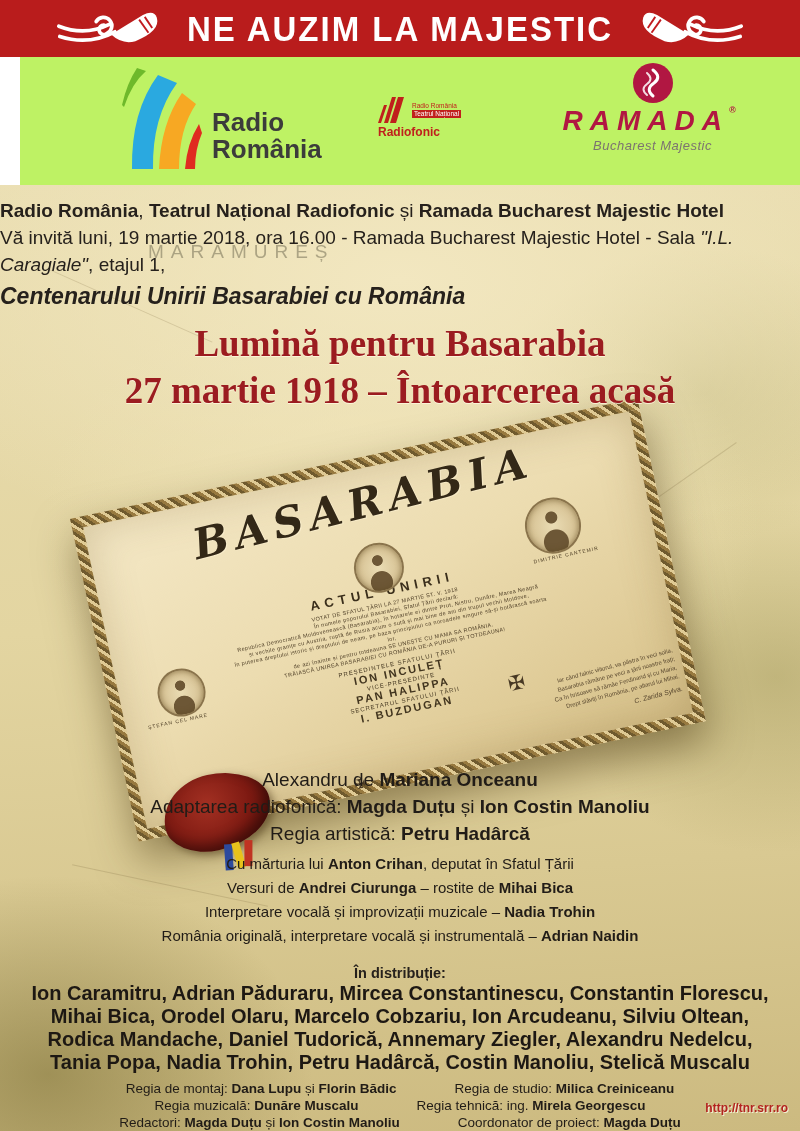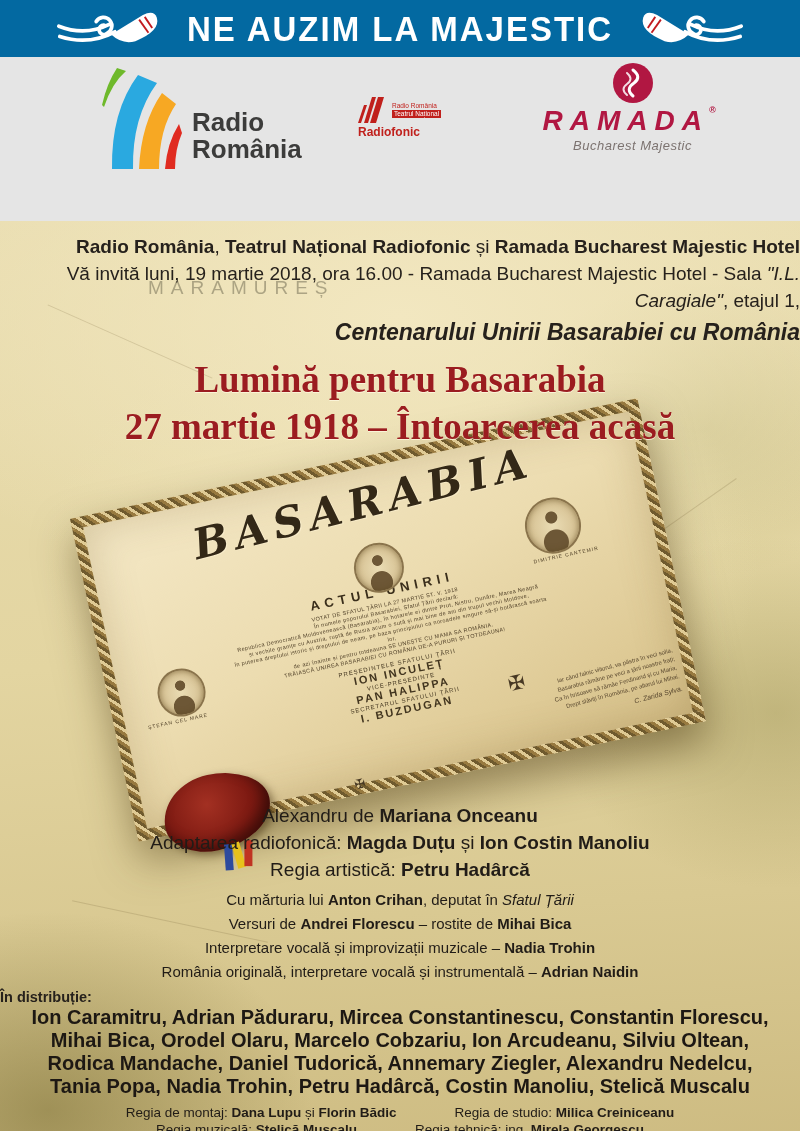--- a/index.html
+++ b/index.html
@@ -1,26 +1,26 @@
 <!DOCTYPE html>
 <html><head>
 <meta charset="utf-8">
 <style>
   html,body{margin:0;padding:0;}
   body{font-family:"Liberation Sans",sans-serif;background:#555;}
   .poster{position:relative;width:800px;height:1131px;margin:0 auto;background:#fff;overflow:hidden;}
 
   
-  .banner{position:relative;height:57px;background:#0369a1;display:flex;align-items:center;justify-content:center;gap:18px;}
+  .banner{position:relative;height:57px;background:#b91c1c;display:flex;align-items:center;justify-content:center;gap:18px;}
   .banner-title{color:#fff;font-weight:bold;font-size:33px;letter-spacing:2px;transform:scaleY(1.08);white-space:nowrap;}
   .orn{width:112px;height:42px;flex:0 0 auto;}
   .orn.right{transform:scaleX(-1);}
 
   
-  .logostrip{position:relative;height:164px;background:#e5e5e5;}
+  .logostrip{position:relative;height:128px;background:#bef264;margin-left:20px;}
   .logo-rr{position:absolute;left:102px;top:10px;display:flex;align-items:flex-end;gap:10px;}
   .rr-text{color:#3c3c3b;font-weight:bold;font-size:26px;line-height:27px;padding-bottom:6px;}
   .logo-rf{position:absolute;left:358px;top:40px;width:110px;}
   .rf-top{display:flex;align-items:center;gap:4px;}
   .rf-tiny{font-size:6.5px;line-height:8px;color:#c0201c;white-space:nowrap;}
   .rf-tiny2{font-size:6.5px;line-height:8px;color:#fff;background:#c0201c;padding:0 2px;white-space:nowrap;}
   .rf-name{color:#c0201c;font-weight:bold;font-size:12px;margin-top:2px;}
   .logo-ramada{position:absolute;left:540px;top:6px;width:185px;text-align:center;font-style:italic;}
   .ram-rose{width:40px;height:40px;border-radius:50%;background:#b11742;margin:0 auto 2px;position:relative;}
   .ram-name{color:#b11742;font-size:28px;letter-spacing:7px;font-weight:600;white-space:nowrap;}
@@ -32,21 +32,21 @@
     background:
       radial-gradient(130% 55% at 50% 10%, #f2e7c0 0%, rgba(242,231,192,0) 55%),
       radial-gradient(75% 45% at 50% 36%, #eee1b2 0%, rgba(238,225,178,0) 60%),
       radial-gradient(55% 35% at 6% 94%, rgba(118,106,48,.55), rgba(118,106,48,0) 60%),
       radial-gradient(45% 30% at 97% 52%, rgba(150,142,80,.42), rgba(150,142,80,0) 62%),
       radial-gradient(42% 26% at 88% 22%, rgba(166,160,96,.35), rgba(166,160,96,0) 60%),
       linear-gradient(176deg,#e9ddb0 0%,#e3d5a1 45%,#d9c992 72%,#ccba80 100%);}
   .maplabel{position:absolute;left:148px;top:56px;font-size:19px;letter-spacing:7px;color:rgba(116,112,86,.55);text-align:center;}
   .mapline{position:absolute;background:rgba(120,100,60,.22);}
 
-  .intro{position:relative;z-index:3;text-align:right;font-size:19px;line-height:27px;}
+  .intro{position:relative;z-index:3;text-align:left;font-size:19px;line-height:27px;}
   .intro b{font-weight:bold;}
   .intro .it{font-style:italic;}
   .intro-l4{font-size:23px;line-height:30px;font-weight:bold;font-style:italic;margin-top:3px;}
   p{margin:0;}
 
   .maintitle{position:relative;z-index:3;text-align:center;margin-top:9px;color:#9b1c20;
     font-family:"Liberation Serif",serif;font-weight:bold;font-size:37px;line-height:47px;
     text-shadow:0 1px 0 rgba(255,250,225,.75);}
 
   .doc-spacer{height:352px;}
@@ -90,23 +90,23 @@
   .cx2{left:212px;bottom:2px;font-size:13px;}
   .poem{position:absolute;right:6px;bottom:26px;width:215px;text-align:right;font-size:6px;line-height:9px;
     color:#5a4930;transform:rotate(-3deg);}
   .sig{font-size:7px;font-style:italic;margin-top:3px;}
 
   
   .credits{position:relative;z-index:3;text-align:center;font-size:19px;line-height:27px;color:#211c17;}
   .credits b{font-weight:bold;}
   .credits-small{position:relative;z-index:3;text-align:center;font-size:15px;line-height:24px;color:#211c17;margin-top:5px;}
   .credits-small b{font-weight:bold;}
-  .credits-small .it{font-style:italic;}
-
-  .cast-header{position:relative;z-index:3;text-align:left;font-size:14.5px;font-weight:bold;line-height:18px;margin-top:4px;}
+  .credits-small .it{}
+
+  .cast-header{position:relative;z-index:3;text-align:center;font-size:14.5px;font-weight:bold;line-height:18px;margin-top:16px;}
   .cast{position:relative;z-index:3;text-align:center;font-size:20px;font-weight:bold;line-height:23px;color:#1d1813;}
 
   .staff{position:relative;z-index:3;margin-top:6px;font-size:13.5px;line-height:17px;color:#211c17;}
   .staff-row{display:flex;justify-content:center;gap:58px;}
   .staff b{font-weight:bold;}
   .url{position:absolute;z-index:4;right:12px;bottom:16px;font-size:12px;font-weight:bold;color:#b3231f;
     text-shadow:1px 1px 0 rgba(255,255,240,.75);cursor:pointer;}
 </style>
 </head>
 <body>
@@ -194,40 +194,40 @@
 
     <div class="doc-spacer"></div>
 
     <div class="credits">
       <p><span>Alexandru de </span><b>Mariana Onceanu</b></p>
       <p><span>Adaptarea radiofonică: </span><b>Magda Duțu</b><span> și </span><b>Ion Costin Manoliu</b></p>
       <p><span>Regia artistică: </span><b>Petru Hadârcă</b></p>
     </div>
     <div class="credits-small">
       <p><span>Cu mărturia lui </span><b>Anton Crihan</b><span>, deputat în </span><span class="it">Sfatul Țării</span></p>
-      <p><span>Versuri de </span><b>Andrei Florescu</b><span> – rostite de </span><b>Mihai Bica</b></p>
+      <p><span>Versuri de </span><b>Andrei Ciurunga</b><span> – rostite de </span><b>Mihai Bica</b></p>
       <p><span>Interpretare vocală și improvizații muzicale – </span><b>Nadia Trohin</b></p>
       <p><span>România originală, interpretare vocală și instrumentală – </span><b>Adrian Naidin</b></p>
     </div>
 
     <div class="cast-header">În distribuție:</div>
     <div class="cast">
       <p>Ion Caramitru, Adrian Păduraru, Mircea Constantinescu, Constantin Florescu,</p>
       <p>Mihai Bica, Orodel Olaru, Marcelo Cobzariu, Ion Arcudeanu, Silviu Oltean,</p>
       <p>Rodica Mandache, Daniel Tudorică, Annemary Ziegler, Alexandru Nedelcu,</p>
       <p>Tania Popa, Nadia Trohin, Petru Hadârcă, Costin Manoliu, Stelică Muscalu</p>
     </div>
 
     <div class="staff">
       <div class="staff-row">
         <p><span>Regia de montaj: </span><b>Dana Lupu</b><span> și </span><b>Florin Bădic</b></p>
         <p><span>Regia de studio: </span><b>Milica Creiniceanu</b></p>
       </div>
       <div class="staff-row">
-        <p><span>Regia muzicală: </span><b>Stelică Muscalu</b></p>
+        <p><span>Regia muzicală: </span><b>Dunăre Muscalu</b></p>
         <p><span>Regia tehnică: ing. </span><b>Mirela Georgescu</b></p>
       </div>
       <div class="staff-row">
         <p><span>Redactori: </span><b>Magda Duțu</b><span> și </span><b>Ion Costin Manoliu</b></p>
         <p><span>Coordonator de proiect: </span><b>Magda Duțu</b></p>
       </div>
     </div>
 
     <div class="url">http://tnr.srr.ro</div>
   </div>

